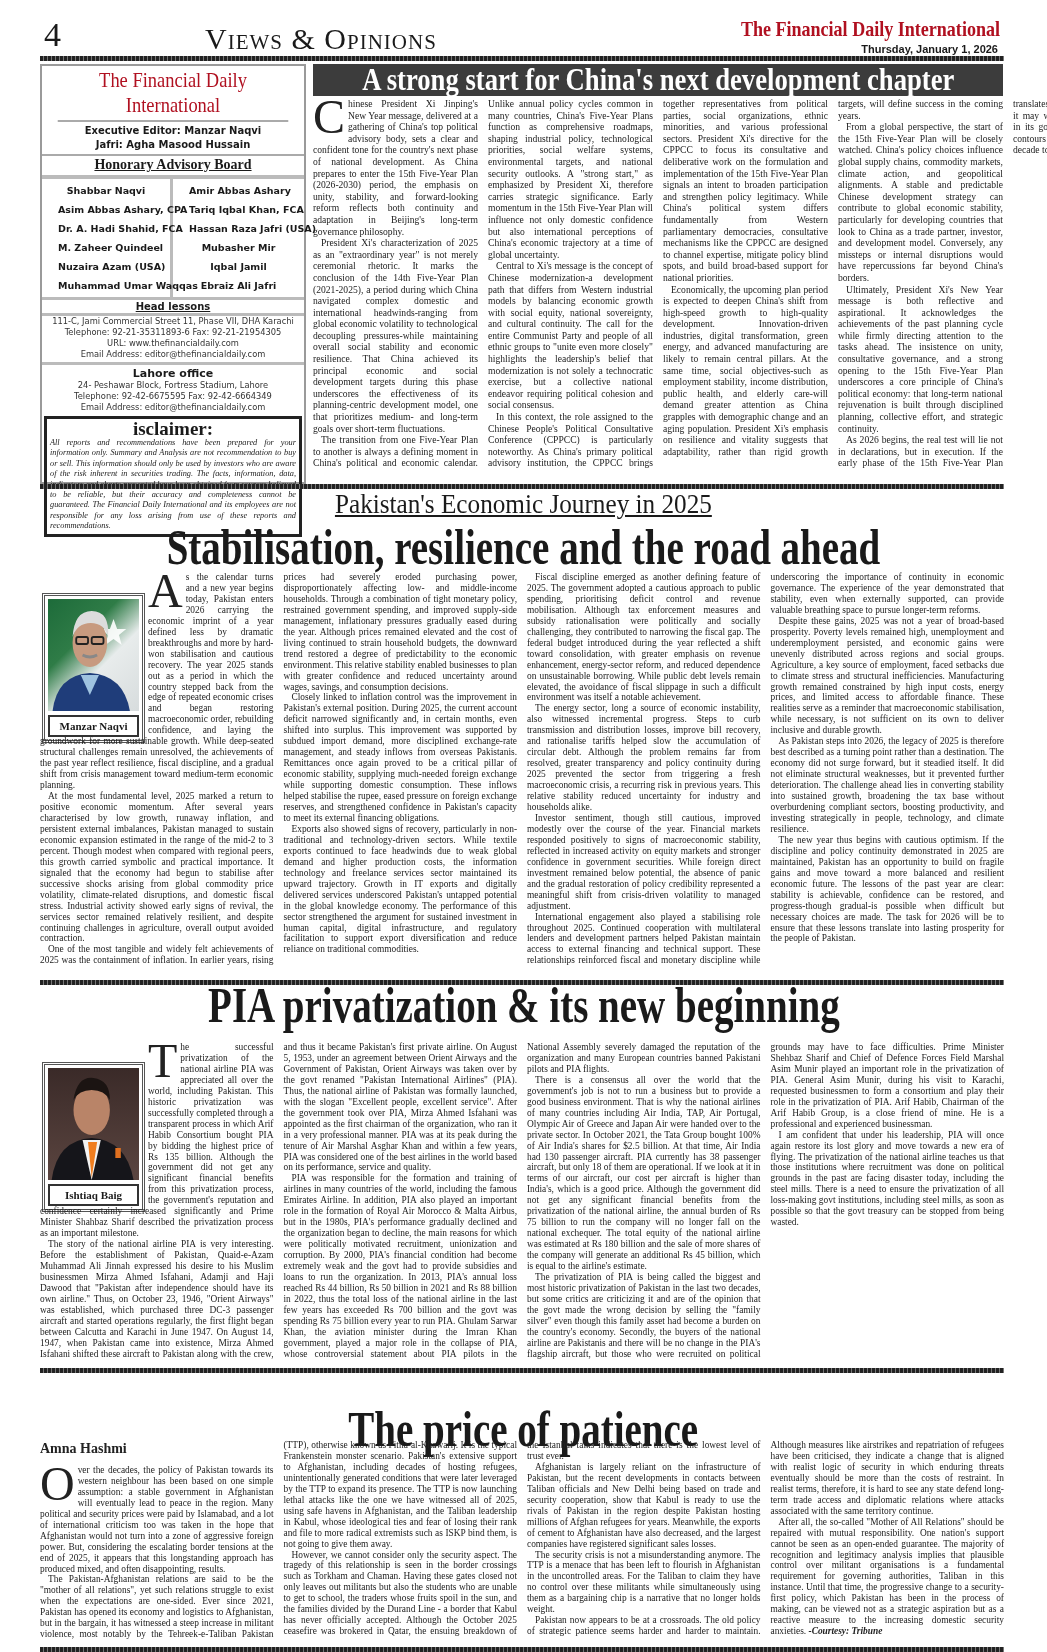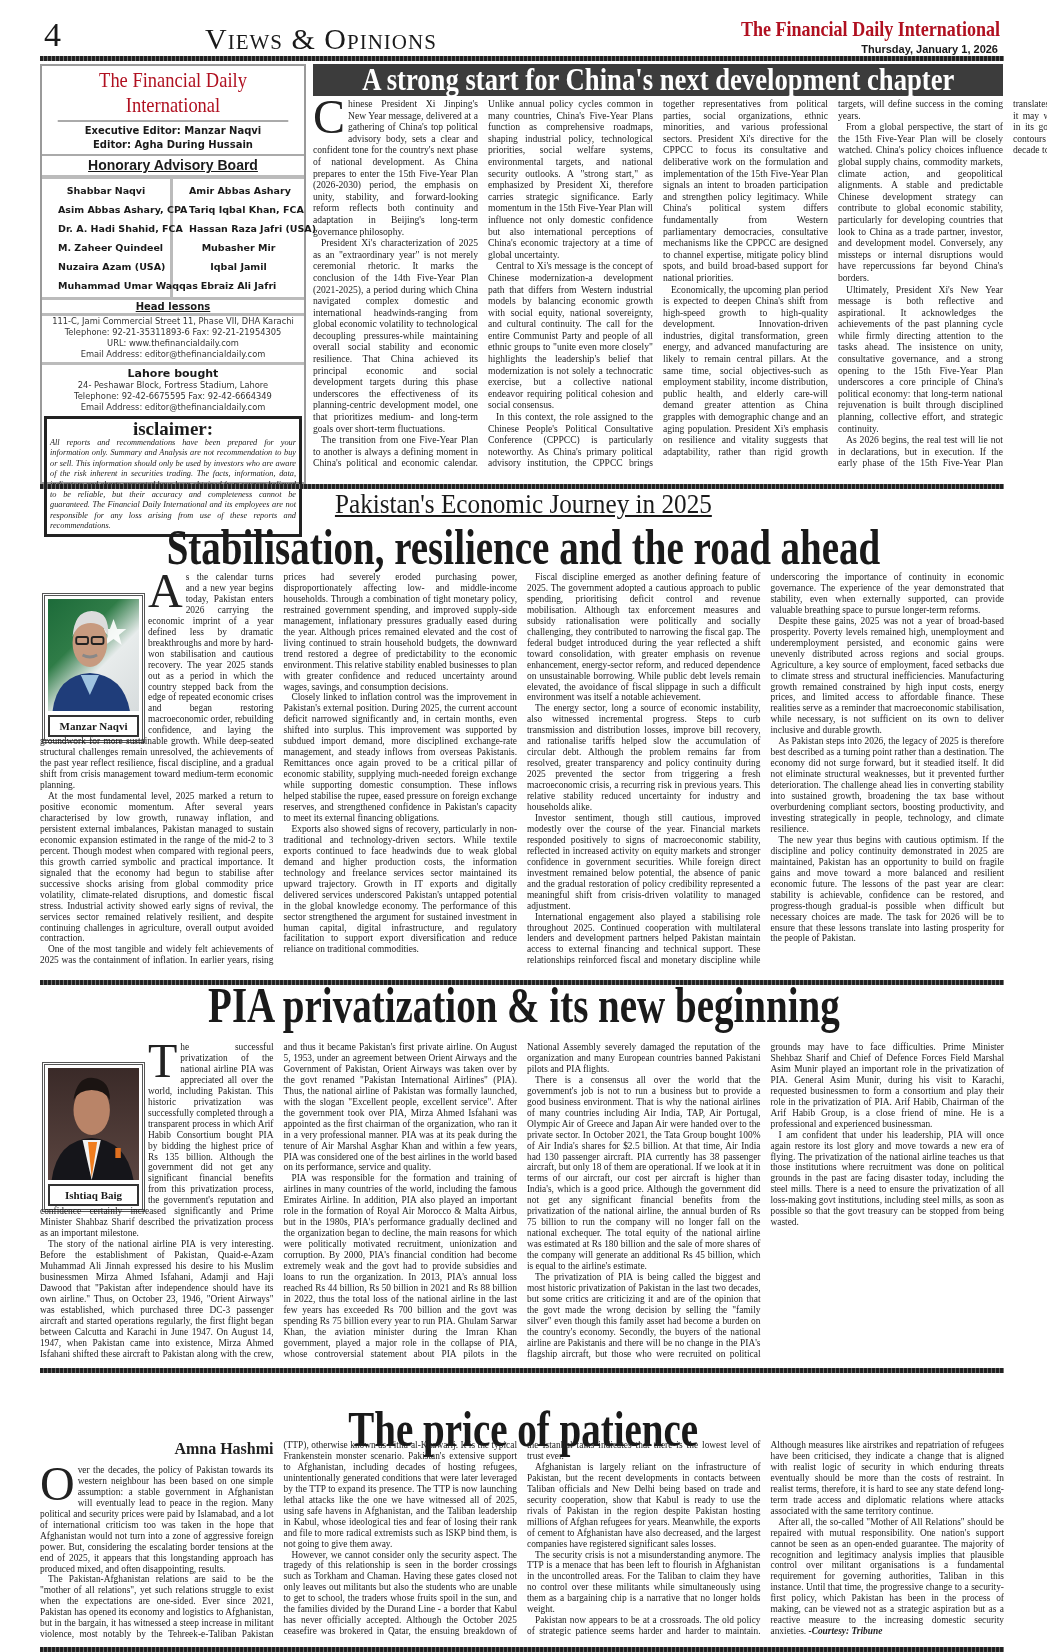--- a/index.html
+++ b/index.html
@@ -10,21 +10,21 @@
   .page-num { position: absolute; left: 4px; top: 2px; font-size: 34px; font-family: "Liberation Serif", serif; }
   .section-title { position: absolute; left: 165px; top: 8px; font-size: 30px; font-variant: small-caps; letter-spacing: 1px; font-family: "Liberation Serif", serif; }
   .brand-right { position: absolute; right: 0; top: 2px; font-size: 22px; color: #b01020; font-family: "Liberation Serif", serif; transform: scaleX(0.82); transform-origin: right top; font-weight: bold; }
   .date-right { position: absolute; right: 2px; top: 29px; font-size: 11px; font-weight: bold; font-family: "Liberation Sans", sans-serif; }
   .rule-dash { position: absolute; height: 5px; background: repeating-linear-gradient(90deg, #222 0 3px, #777 3px 4px); }
 
   
   .sidebar { position: absolute; left: 40px; top: 64px; width: 266px; height: 420px; border: 2px solid #9a9a9a; background: #fff; }
   .sb-brand { text-align: center; font-size: 21px; color: #b01020; border-bottom: 2px solid #aaa; padding: 2px 0 2px; transform: scaleX(0.88); }
   .sb-line { text-align: center; font-family: "DejaVu Sans", sans-serif; font-size: 10px; font-weight: bold; line-height: 14px; }
-  .sb-hab { text-align: center; font-family: Liberation Sans, sans-serif; font-size: 14px; text-decoration: underline; font-weight: bold; padding: 1px 0 2px; border-bottom: 4px solid #bbb; }
+  .sb-hab { text-align: center; font-family: Liberation Serif, serif; font-size: 14px; text-decoration: underline; font-weight: bold; padding: 1px 0 2px; border-bottom: 4px solid #bbb; }
   .board { display: flex; border-bottom: 3px solid #bbb; }
   .board-col { width: 50%; padding: 2px 16px; }
   .board-col:first-child { border-right: 3px solid #bbb; }
   .board-col div { text-align: center; font-family: "DejaVu Sans", sans-serif; font-size: 9.5px; font-weight: bold; line-height: 19px; white-space: nowrap; }
   .office-h { text-align: center; font-family: "DejaVu Sans", sans-serif; font-size: 10px; font-weight: bold; line-height: 13px; }
   .office-h.u { text-decoration: underline; border-bottom: 3px solid #bbb; }
   .office-line { text-align: center; font-family: "DejaVu Sans", sans-serif; font-size: 8.3px; line-height: 11px; color: #333; }
   .office-block { border-bottom: 3px solid #bbb; padding-bottom: 2px; }
   .disclaimer { margin: 3px 2px 0; border: 3px solid #222; padding: 1px 3px 2px; }
   .disc-title { text-align: center; font-size: 19px; font-weight: bold; line-height: 18px; }
@@ -49,39 +49,39 @@
   .photo { width: 100%; position: relative; overflow: hidden; }
   .caption { border: 2px solid #333; margin-top: 4px; text-align: center; font-weight: bold; font-size: 11px; line-height: 18px; }
   .pak-body { left: 40px; top: 572px; width: 964px; height: 400px; column-count: 4; font-size: 9.4px; line-height: 10.95px; }
   .spacer-photo { float: left; width: 0; height: 0; }
 
   .pia-head { top: 976px; font-size: 50px; }
   .pia-body { left: 40px; top: 1042px; width: 964px; height: 320px; column-count: 4; font-size: 9.4px; line-height: 10.95px; }
 
   .pat-head { top: 1400px; font-size: 50px; }
   .pat-body { left: 40px; top: 1440px; width: 964px; height: 208px; column-count: 4; font-size: 9.4px; line-height: 10.95px; }
-  .byline { text-align: right; font-weight: bold; font-size: 16px; margin: 4px 0 10px; }
+  .byline { text-align: left; font-weight: bold; font-size: 14px; margin: 4px 0 10px; }
   .courtesy { font-weight: bold; font-style: italic; }
 </style>
 </head>
 <body>
 
 <div class="masthead">
   <div class="page-num">4</div>
   <div class="section-title">Views &amp; Opinions</div>
   <div class="brand-right">The Financial Daily International</div>
   <div class="date-right">Thursday, January 1, 2026</div>
 </div>
 <div class="rule-dash" style="left:40px; top:56px; width:964px;"></div>
 
 <aside class="sidebar">
   <div class="sb-brand">The Financial Daily International</div>
   <div style="border-bottom:2px solid #aaa; padding:2px 0;">
     <div class="sb-line">Executive Editor: Manzar Naqvi</div>
-    <div class="sb-line">Editor: Agha During Hussain</div>
+    <div class="sb-line">Jafri: Agha Masood Hussain</div>
   </div>
   <div class="sb-hab">Honorary Advisory Board</div>
   <div class="board">
     <div class="board-col">
       <div>Shabbar Naqvi</div>
       <div>Asim Abbas Ashary, CPA</div>
       <div>Dr. A. Hadi Shahid, FCA</div>
       <div>M. Zaheer Quindeel</div>
       <div>Nuzaira Azam (USA)</div>
       <div>Muhammad Umar Waqqas</div>
@@ -95,21 +95,21 @@
       <div>Ebraiz Ali Jafri</div>
     </div>
   </div>
   <div class="office-h u">Head lessons</div>
   <div class="office-block">
     <div class="office-line">111-C, Jami Commercial Street 11, Phase VII, DHA Karachi</div>
     <div class="office-line">Telephone: 92-21-35311893-6 Fax: 92-21-21954305</div>
     <div class="office-line">URL: www.thefinancialdaily.com</div>
     <div class="office-line">Email Address: editor@thefinancialdaily.com</div>
   </div>
-  <div class="office-h" style="font-size:11px; padding-top:2px;">Lahore bought</div>
+  <div class="office-h" style="font-size:11px; padding-top:2px;">Lahore office</div>
   <div>
     <div class="office-line">24- Peshawar Block, Fortress Stadium, Lahore</div>
     <div class="office-line">Telephone: 92-42-6675595 Fax: 92-42-6664349</div>
     <div class="office-line">Email Address: editor@thefinancialdaily.com</div>
   </div>
   <div class="disclaimer">
     <div class="disc-title">isclaimer:</div>
     <div class="disc-text">All reports and recommendations have been prepared for your information only. Summary and Analysis are not recommendation to buy or sell. This information should only be used by investors who are aware of the risk inherent in securities trading. The facts, information, data, indicators and charts presented have been obtained from sources believed to be reliable, but their accuracy and completeness cannot be guaranteed. The Financial Daily International and its employees are not responsible for any loss arising from use of these reports and recommendations.</div>
   </div>
 </aside>

